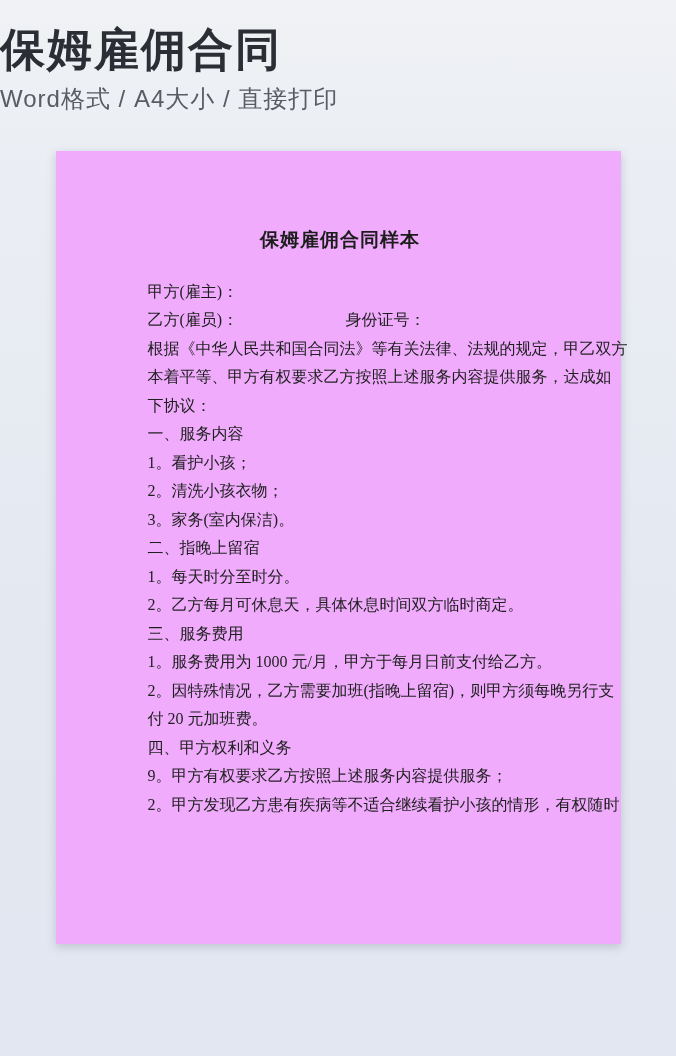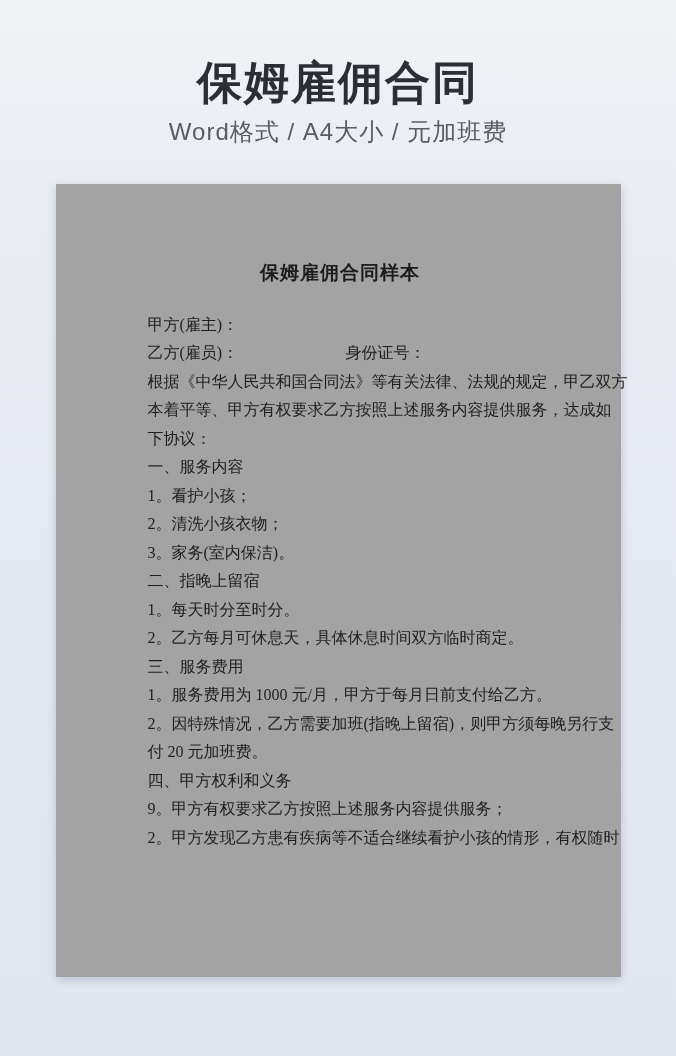--- a/index.html
+++ b/index.html
@@ -7,22 +7,21 @@
     padding: 0;
   }
   body {
     width: 676px;
     height: 1056px;
     overflow: hidden;
     background: linear-gradient(180deg, #f0f2f5 0%, #eaedf3 18%, #e4e8f1 60%, #e3e7f1 100%);
     font-family: "Liberation Sans", sans-serif;
   }
   .header {
-    text-align: center;
-    padding-top: 57px;
+    padding-top: 24px;
   }
   .header-title {
     margin: 0;
     font-size: 45px;
     line-height: 1.15;
     font-weight: 700;
     letter-spacing: 2px;
     color: #2b2e34;
   }
   .header-subtitle {
@@ -30,21 +29,21 @@
     font-size: 24px;
     line-height: 1.2;
     font-weight: 400;
     letter-spacing: 1px;
     color: #585c63;
   }
   .doc-page {
     width: 565px;
     height: 793px;
     margin: 37px auto 0 auto;
-    background: #a3a3a3;
+    background: #f0abfc;
     box-shadow: 0 3px 9px rgba(90, 100, 125, 0.28);
     box-sizing: border-box;
     padding: 76px 76px 0 92px;
   }
   .doc-title {
     margin: 0;
     font-family: "Liberation Serif", "DejaVu Serif", serif;
     font-size: 19px;
     font-weight: 700;
     text-align: center;
@@ -66,21 +65,21 @@
   .doc-line .col-first {
     display: inline-block;
     width: 198px;
   }
 </style>
 </head>
 <body>
 
 <div class="header">
   <h1 class="header-title">保姆雇佣合同</h1>
-  <p class="header-subtitle">Word格式 / A4大小 / 元加班费</p>
+  <p class="header-subtitle">Word格式 / A4大小 / 直接打印</p>
 </div>
 
 <div class="doc-page">
   <h2 class="doc-title">保姆雇佣合同样本</h2>
   <div class="doc-body" id="doc-body">
       <div class="doc-line">甲方(雇主)：</div>
       <div class="doc-line"><span class="col-first">乙方(雇员)：</span><span class="col-rest">身份证号：</span></div>
       <div class="doc-line">根据《中华人民共和国合同法》等有关法律、法规的规定，甲乙双方</div>
       <div class="doc-line">本着平等、甲方有权要求乙方按照上述服务内容提供服务，达成如</div>
       <div class="doc-line">下协议：</div>

